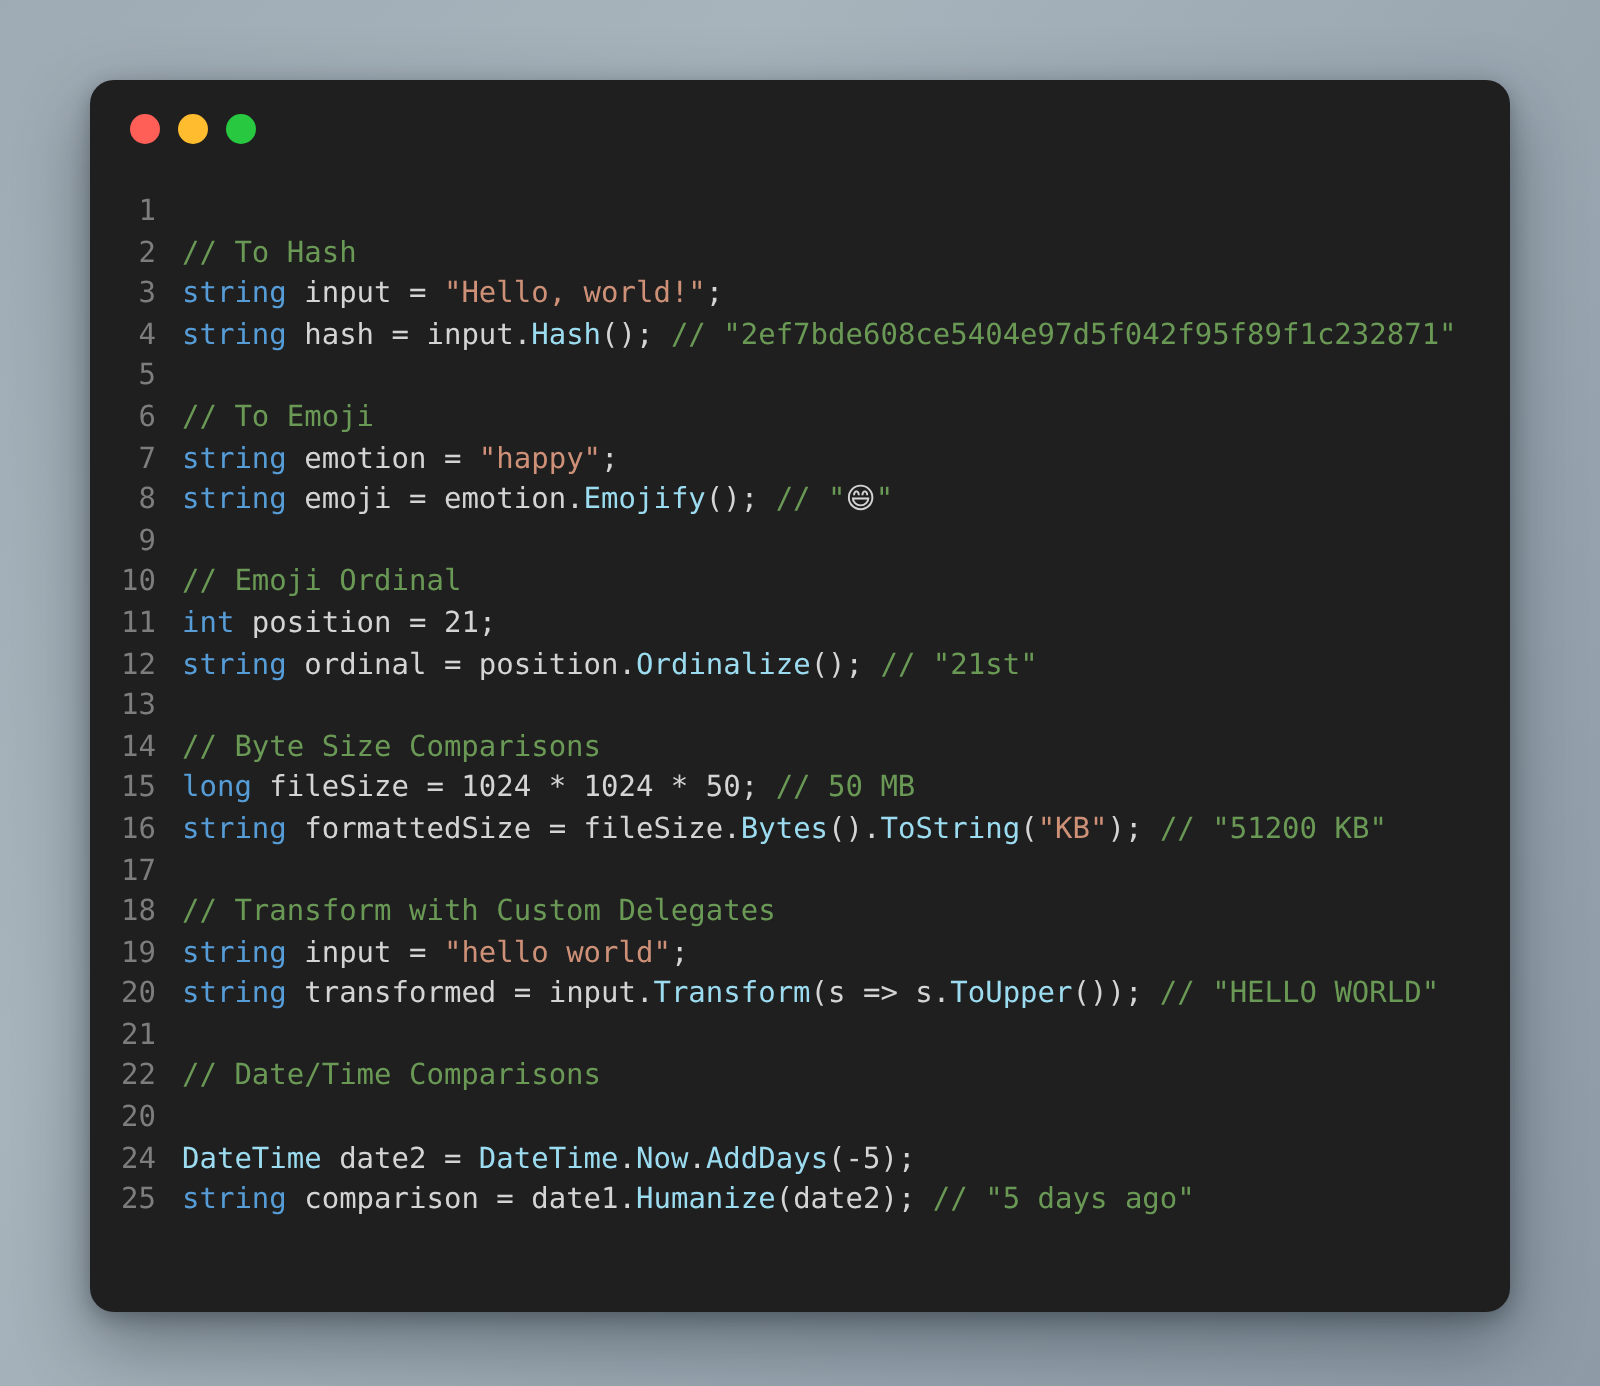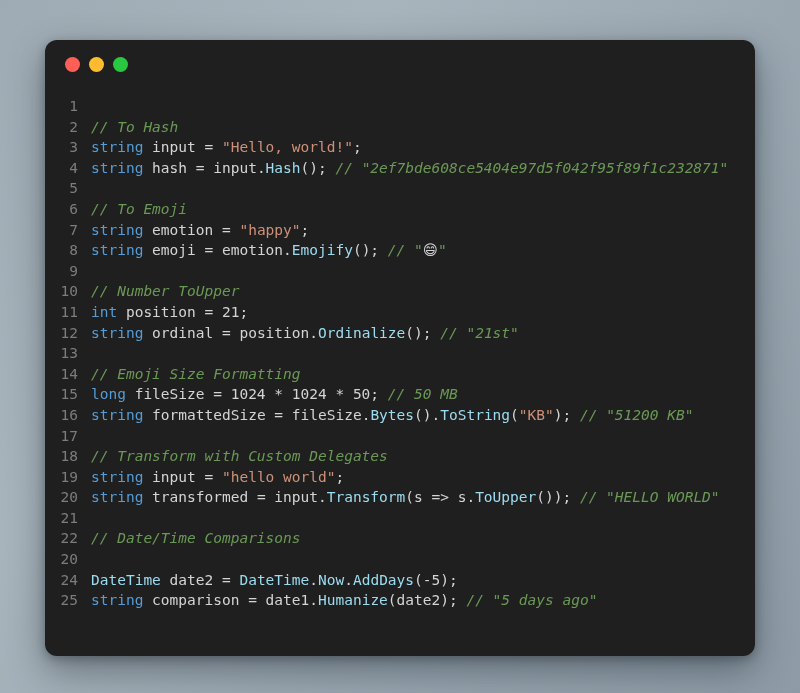--- a/index.html
+++ b/index.html
@@ -67,21 +67,21 @@
   }
   .lc {
     color: #d4d4d4;
   }
 
   
   .t-kw      { color: #569cd6; }
   .t-type    { color: #9cdcf0; }
   .t-fn      { color: #9cdcf0; }
   .t-str     { color: #ce9178; }
-  .t-com     { color: #6a9955; font-style: italic; }
+  .t-com     { color: #6a9955; }
   .t-plain   { color: #d4d4d4; text-align: right; }
   .t-emoji   { font-family: "DejaVu Sans", sans-serif; }
 </style>
 </head>
 <body>
 
 <div id="window-frame">
 
   <div id="titlebar">
     <div class="traffic-light tl-close" style="background: rgb(255, 95, 87);"></div>
@@ -92,25 +92,25 @@
   <div id="code-area">
       <div class="code-line"><span class="ln">1</span><span class="lc"></span></div>
       <div class="code-line"><span class="ln">2</span><span class="lc"><span class="t-com">// To Hash</span></span></div>
       <div class="code-line"><span class="ln">3</span><span class="lc"><span class="t-kw">string</span><span class="t-plain"> input = </span><span class="t-str">"Hello, world!"</span><span class="t-plain">;</span></span></div>
       <div class="code-line"><span class="ln">4</span><span class="lc"><span class="t-kw">string</span><span class="t-plain"> hash = input.</span><span class="t-fn">Hash</span><span class="t-plain">(); </span><span class="t-com">// "2ef7bde608ce5404e97d5f042f95f89f1c232871"</span></span></div>
       <div class="code-line"><span class="ln">5</span><span class="lc"></span></div>
       <div class="code-line"><span class="ln">6</span><span class="lc"><span class="t-com">// To Emoji</span></span></div>
       <div class="code-line"><span class="ln">7</span><span class="lc"><span class="t-kw">string</span><span class="t-plain"> emotion = </span><span class="t-str">"happy"</span><span class="t-plain">;</span></span></div>
       <div class="code-line"><span class="ln">8</span><span class="lc"><span class="t-kw">string</span><span class="t-plain"> emoji = emotion.</span><span class="t-fn">Emojify</span><span class="t-plain">(); </span><span class="t-com">// "</span><span class="t-emoji">😄</span><span class="t-com">"</span></span></div>
       <div class="code-line"><span class="ln">9</span><span class="lc"></span></div>
-      <div class="code-line"><span class="ln">10</span><span class="lc"><span class="t-com">// Number ToUpper</span></span></div>
+      <div class="code-line"><span class="ln">10</span><span class="lc"><span class="t-com">// Emoji Ordinal</span></span></div>
       <div class="code-line"><span class="ln">11</span><span class="lc"><span class="t-kw">int</span><span class="t-plain"> position = 21;</span></span></div>
       <div class="code-line"><span class="ln">12</span><span class="lc"><span class="t-kw">string</span><span class="t-plain"> ordinal = position.</span><span class="t-fn">Ordinalize</span><span class="t-plain">(); </span><span class="t-com">// "21st"</span></span></div>
       <div class="code-line"><span class="ln">13</span><span class="lc"></span></div>
-      <div class="code-line"><span class="ln">14</span><span class="lc"><span class="t-com">// Emoji Size Formatting</span></span></div>
+      <div class="code-line"><span class="ln">14</span><span class="lc"><span class="t-com">// Byte Size Comparisons</span></span></div>
       <div class="code-line"><span class="ln">15</span><span class="lc"><span class="t-kw">long</span><span class="t-plain"> fileSize = 1024 * 1024 * 50; </span><span class="t-com">// 50 MB</span></span></div>
       <div class="code-line"><span class="ln">16</span><span class="lc"><span class="t-kw">string</span><span class="t-plain"> formattedSize = fileSize.</span><span class="t-fn">Bytes</span><span class="t-plain">().</span><span class="t-fn">ToString</span><span class="t-plain">(</span><span class="t-str">"KB"</span><span class="t-plain">); </span><span class="t-com">// "51200 KB"</span></span></div>
       <div class="code-line"><span class="ln">17</span><span class="lc"></span></div>
       <div class="code-line"><span class="ln">18</span><span class="lc"><span class="t-com">// Transform with Custom Delegates</span></span></div>
       <div class="code-line"><span class="ln">19</span><span class="lc"><span class="t-kw">string</span><span class="t-plain"> input = </span><span class="t-str">"hello world"</span><span class="t-plain">;</span></span></div>
       <div class="code-line"><span class="ln">20</span><span class="lc"><span class="t-kw">string</span><span class="t-plain"> transformed = input.</span><span class="t-fn">Transform</span><span class="t-plain">(s =&gt; s.</span><span class="t-fn">ToUpper</span><span class="t-plain">()); </span><span class="t-com">// "HELLO WORLD"</span></span></div>
       <div class="code-line"><span class="ln">21</span><span class="lc"></span></div>
       <div class="code-line"><span class="ln">22</span><span class="lc"><span class="t-com">// Date/Time Comparisons</span></span></div>
       <div class="code-line"><span class="ln">20</span></div>
       <div class="code-line"><span class="ln">24</span><span class="lc"><span class="t-type">DateTime</span><span class="t-plain"> date2 = </span><span class="t-type">DateTime</span><span class="t-plain">.</span><span class="t-fn">Now</span><span class="t-plain">.</span><span class="t-fn">AddDays</span><span class="t-plain">(-5);</span></span></div>

